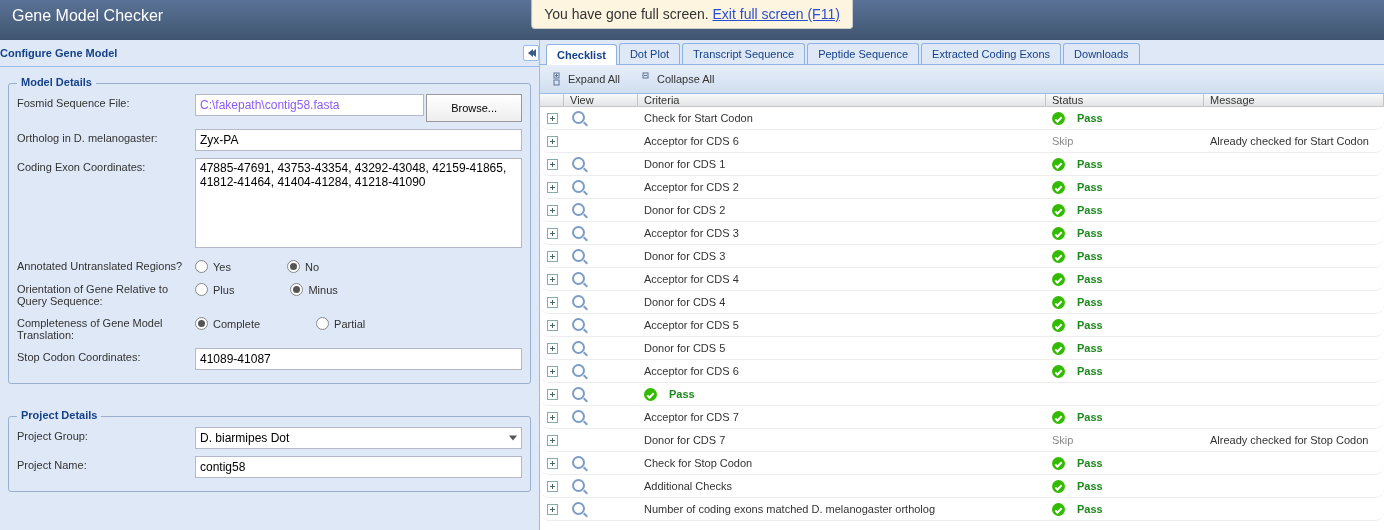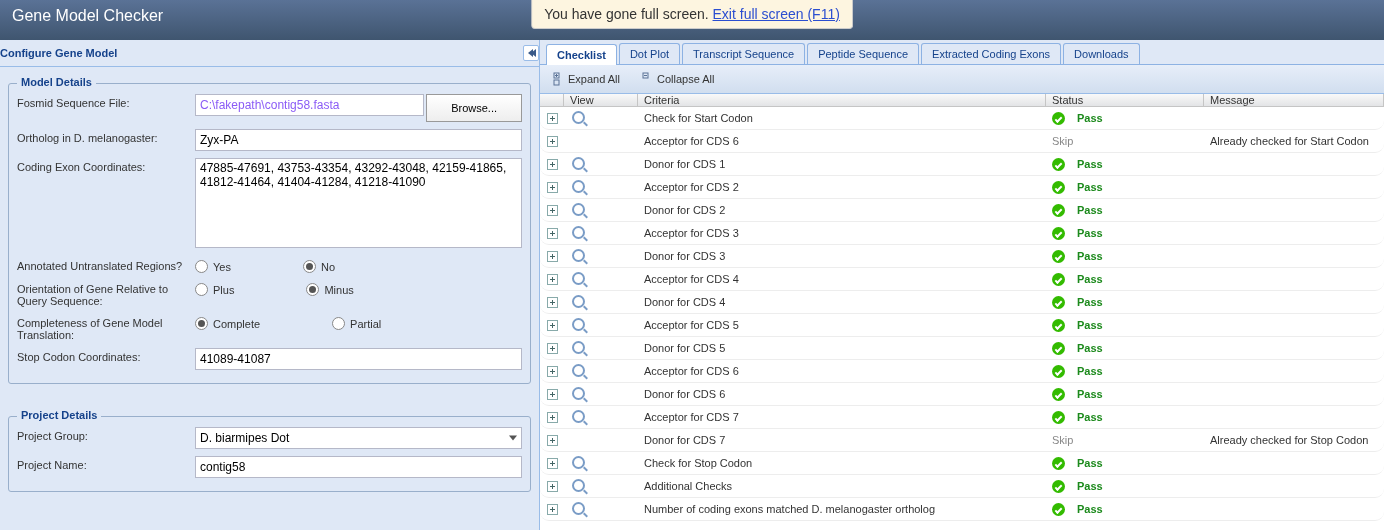--- a/index.html
+++ b/index.html
@@ -22,21 +22,21 @@
 .form-row { display: flex; margin-bottom: 7px; align-items: flex-start; }
 .form-label { width: 178px; color: #333; padding-top: 3px; }
 .form-field { flex: 1; }
 .text-input { width: 100%; border: 1px solid #b5b8c8; background: #fff; padding: 2px 4px; font-size: 12px; height: 22px; }
 .text-input.readonly { background: #fff; color: #8b5cf6; }
 .textarea { width: 100%; border: 1px solid #b5b8c8; background: #fff; padding: 2px 4px; font-size: 12px; height: 90px; resize: none; font-family: inherit; }
 .file-row { display: flex; }
 .file-row input { flex: 1; }
 .browse-btn { margin-left: 2px; border: 1px solid #999; background: linear-gradient(#fff,#eee); padding: 2px 24px; font-size: 11px; cursor: pointer; height: 28px; }
 
-.radio-group { display: flex; gap: 72px; padding-top: 3px; }
+.radio-group { display: flex; gap: 56px; padding-top: 3px; }
 .radio-item { display: flex; align-items: center; gap: 5px; }
 .radio { width: 13px; height: 13px; border: 1px solid #888; border-radius: 50%; display: inline-flex; align-items: center; justify-content: center; background: #fff; }
 .radio.checked::after { content: ''; width: 7px; height: 7px; background: #555; border-radius: 50%; }
 
 .select-wrap { position: relative; }
 .select-wrap::after { content: ''; position: absolute; right: 5px; top: 50%; transform: translateY(-50%); border-left: 4px solid transparent; border-right: 4px solid transparent; border-top: 5px solid #555; pointer-events: none; }
 
 .right-panel { flex: 1; display: flex; flex-direction: column; background: #dfe8f6; }
 .tab-strip { display: flex; padding: 3px 6px 0 6px; background: #dfe8f6; border-bottom: 1px solid #8db2e3; }
 .tab { padding: 4px 10px; border: 1px solid #8db2e3; border-bottom: none; margin-right: 2px; background: #dfe8f6; color: #15428b; font-size: 11px; border-radius: 3px 3px 0 0; cursor: pointer; }
@@ -399,21 +399,20 @@
           </div>
           <div class="col-message"></div>
         </div>
         <div class="grid-row">
           <div class="col-expand">
             <span class="expand-icon"></span>
           </div>
           <div class="col-view">
             <span class="magnifier"></span>
           </div>
-          <div class="col-criteria">Donor for CDS 6</div>
           <div class="col-status">
             <span class="status-pass">
               <span class="check"></span>
               <span>Pass</span>
             </span>
           </div>
           <div class="col-message"></div>
         </div>
         <div class="grid-row">
           <div class="col-expand">

